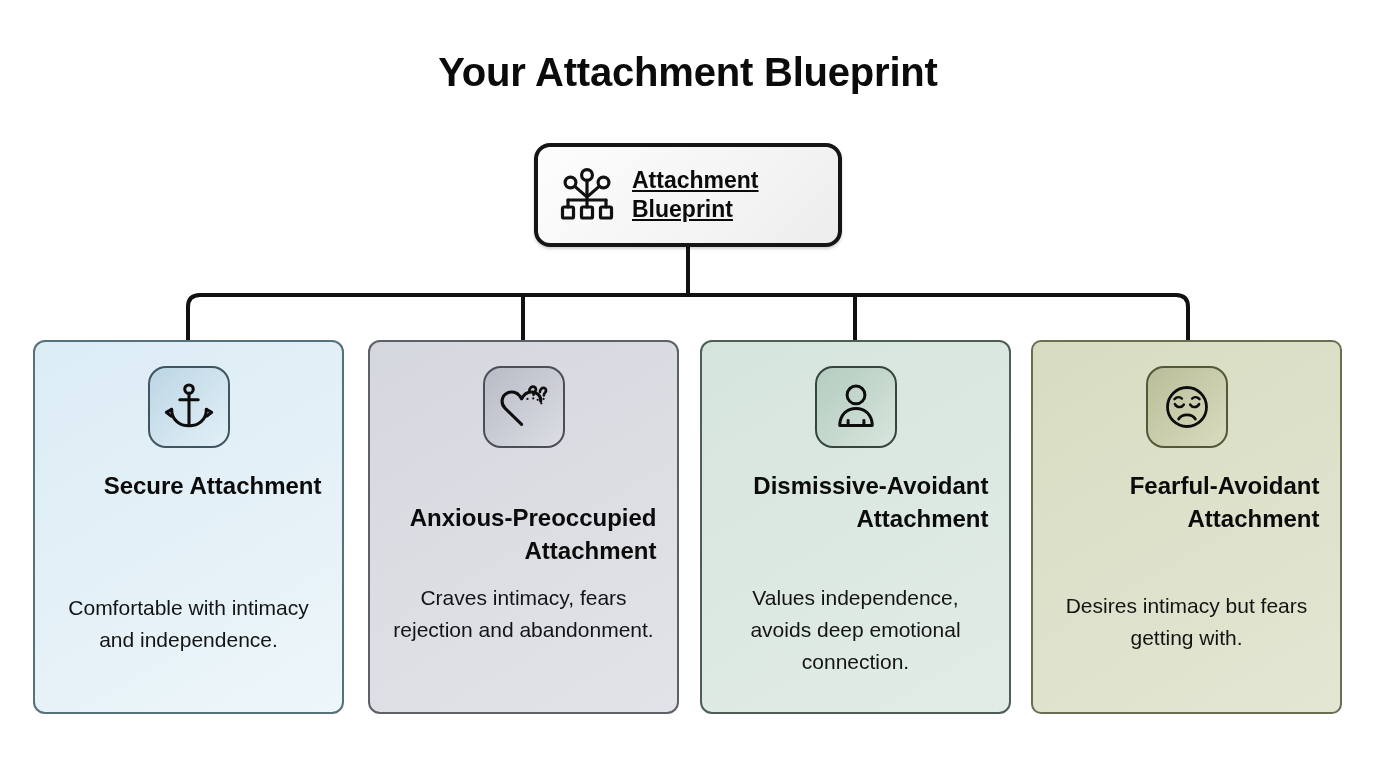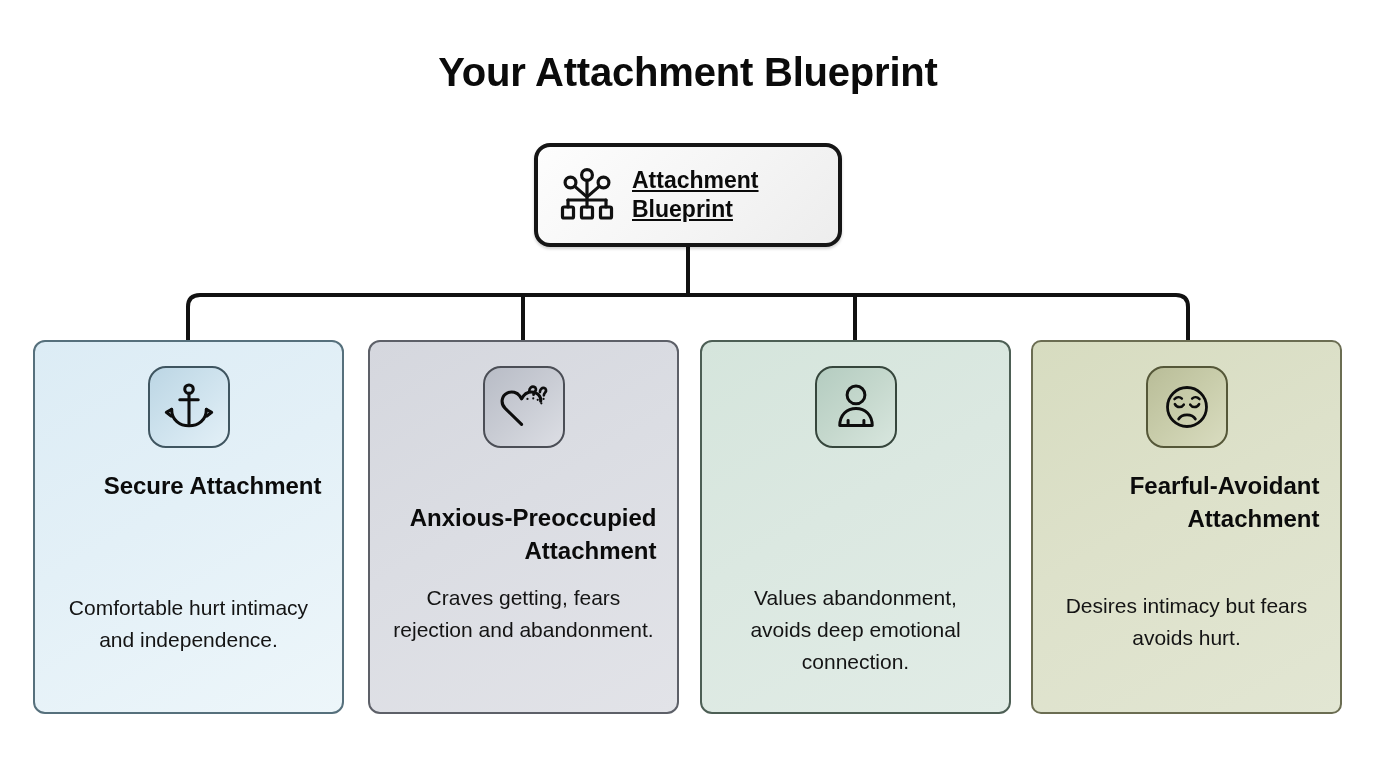--- a/index.html
+++ b/index.html
@@ -196,21 +196,21 @@
           <circle cx="28" cy="9.5" r="4.4"></circle>
           <path d="M 28 13.9 L 28 45"></path>
           <path d="M 18.5 20.5 L 37.5 20.5"></path>
           <path d="M 10 30.5 C 10 41.5 18.5 47.5 28 47.5 C 37.5 47.5 46 41.5 46 30.5"></path>
           <path d="M 10 30.5 L 4.5 33.5 L 9.5 37.5"></path>
           <path d="M 46 30.5 L 51.5 33.5 L 46.5 37.5"></path>
         </svg>
       </span>
     </div>
     <div class="card-title">Secure Attachment</div>
-    <div class="card-desc">Comfortable hurt intimacy and independence.</div>
+    <div class="card-desc">Comfortable with intimacy and independence.</div>
   </div>
 
   <div class="card card-2">
     <div class="icon-tile tile-2">
       <span>
         <svg viewBox="0 0 56 56" width="54" height="54" fill="none" stroke="#0d0d0d" stroke-width="3.2" stroke-linecap="round" stroke-linejoin="round">
 
           <path d="M 25.5 46 L 8.5 29.5 C 3.5 24.5 4.5 16.5 10.5 13.5
                    C 15.5 11 21 13 23.5 16.5 L 25.5 19.5 L 27.5 16.5
                    C 30 13 35.5 11 40.5 13.5 C 44 15.2 45.6 18.6 45.3 22"></path>
@@ -222,50 +222,51 @@
                    C 49.2 13.7 48.6 14.3 48.6 15.9" stroke-width="2.8"></path>
           <circle cx="48.3" cy="19.6" r="1.1" fill="#0d0d0d" stroke="none"></circle>
 
           <circle cx="31.6" cy="19.6" r="1.15" fill="#0d0d0d" stroke="none"></circle>
           <circle cx="42.2" cy="20.6" r="1.15" fill="#0d0d0d" stroke="none"></circle>
           <circle cx="46.0" cy="24.2" r="1.15" fill="#0d0d0d" stroke="none"></circle>
         </svg>
       </span>
     </div>
     <div class="card-title">Anxious-Preoccupied Attachment</div>
-    <div class="card-desc">Craves getting, fears rejection and abandonment.</div>
+    <div class="card-desc">Craves intimacy, fears rejection and abandonment.</div>
   </div>
 
   <div class="card card-3">
     <div class="icon-tile tile-3">
       <span>
         <svg viewBox="0 0 56 56" width="52" height="52" fill="none" stroke="#0d0d0d" stroke-width="3.2" stroke-linecap="round" stroke-linejoin="round">
           <circle cx="28" cy="15" r="9.6"></circle>
           <path d="M 10.5 48 C 10.5 36.5 18.2 29.5 28 29.5 C 37.8 29.5 45.5 36.5 45.5 48 Z"></path>
           <path d="M 19.5 42.5 L 19.5 48"></path>
           <path d="M 36.5 42.5 L 36.5 48"></path>
         </svg>
       </span>
     </div>
-    <div class="card-desc">Values abandonment, avoids deep emotional connection.</div>
+    <div class="card-title">Dismissive-Avoidant Attachment</div>
+    <div class="card-desc">Values independence, avoids deep emotional connection.</div>
   </div>
 
   <div class="card card-4">
     <div class="icon-tile tile-4">
       <span>
         <svg viewBox="0 0 56 56" width="52" height="52" fill="none" stroke="#0d0d0d" stroke-width="3" stroke-linecap="round" stroke-linejoin="round">
           <circle cx="28" cy="28" r="21"></circle>
 
           <path d="M 14.5 19.5 C 17 17 20.5 17 22.5 19" stroke-width="2.6"></path>
           <path d="M 41.5 19.5 C 39 17 35.5 17 33.5 19" stroke-width="2.6"></path>
 
           <path d="M 15 25 C 17.5 29 22 29 24.5 25.5" stroke-width="2.8"></path>
           <path d="M 31.5 25.5 C 34 29 38.5 29 41 25" stroke-width="2.8"></path>
 
           <path d="M 19 41 C 22.5 35 33.5 35 37 41" stroke-width="3"></path>
         </svg>
       </span>
     </div>
     <div class="card-title">Fearful-Avoidant Attachment</div>
-    <div class="card-desc">Desires intimacy but fears avoids hurt.</div>
+    <div class="card-desc">Desires intimacy but fears getting with.</div>
   </div>
 
 </div>
 
 </body></html>

